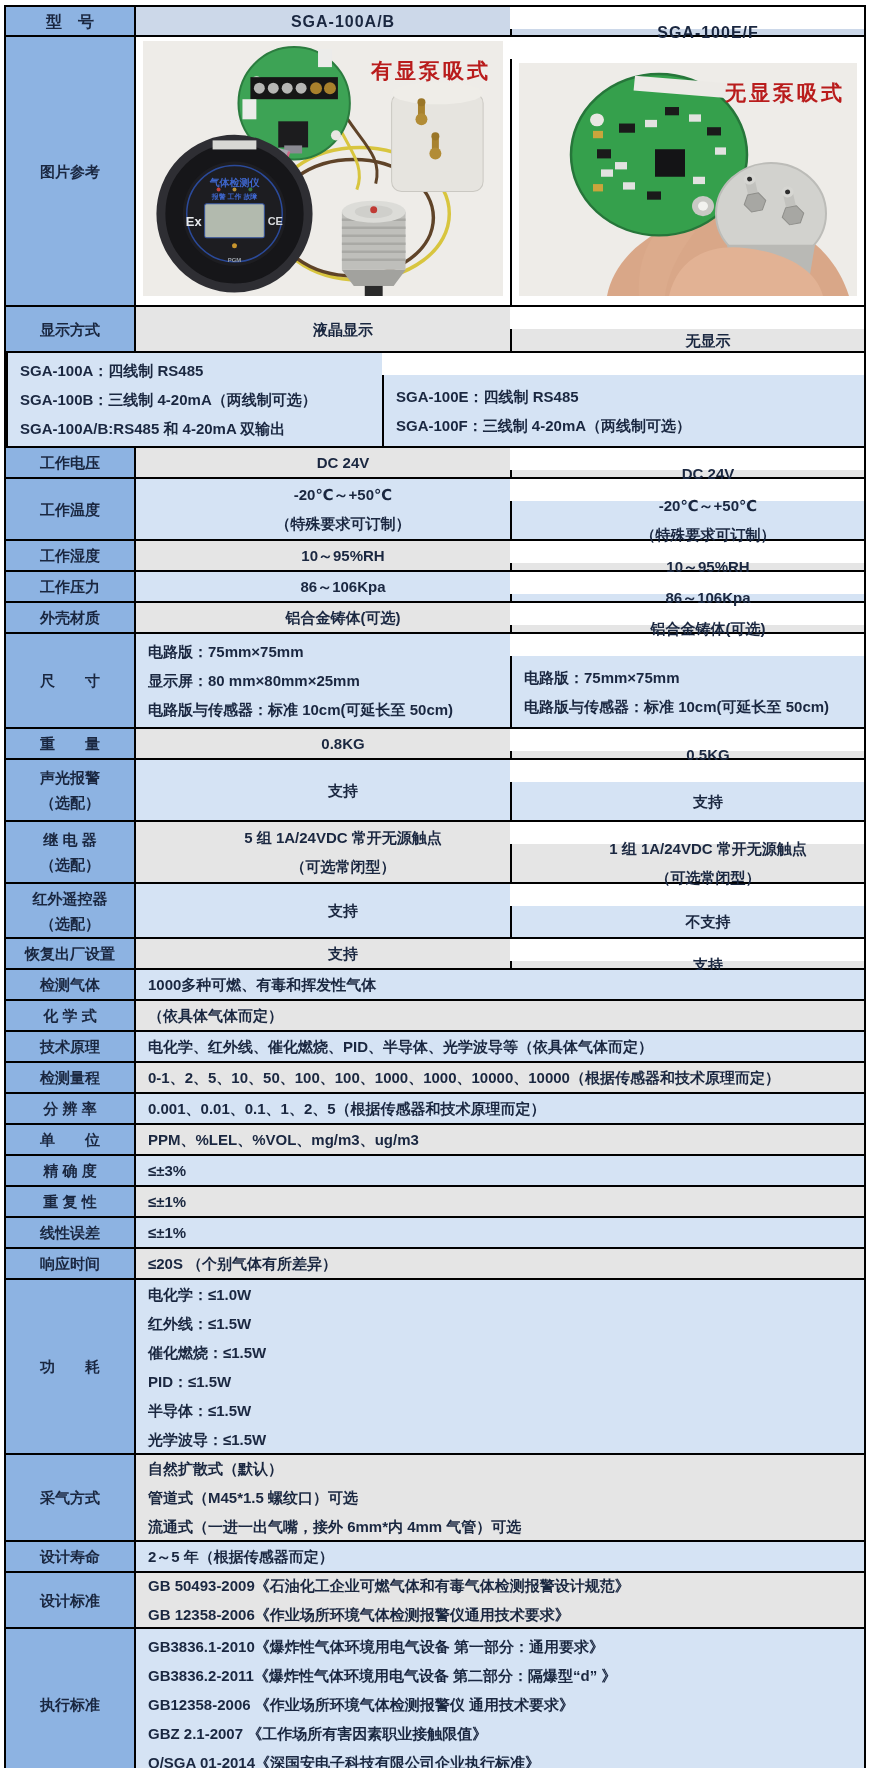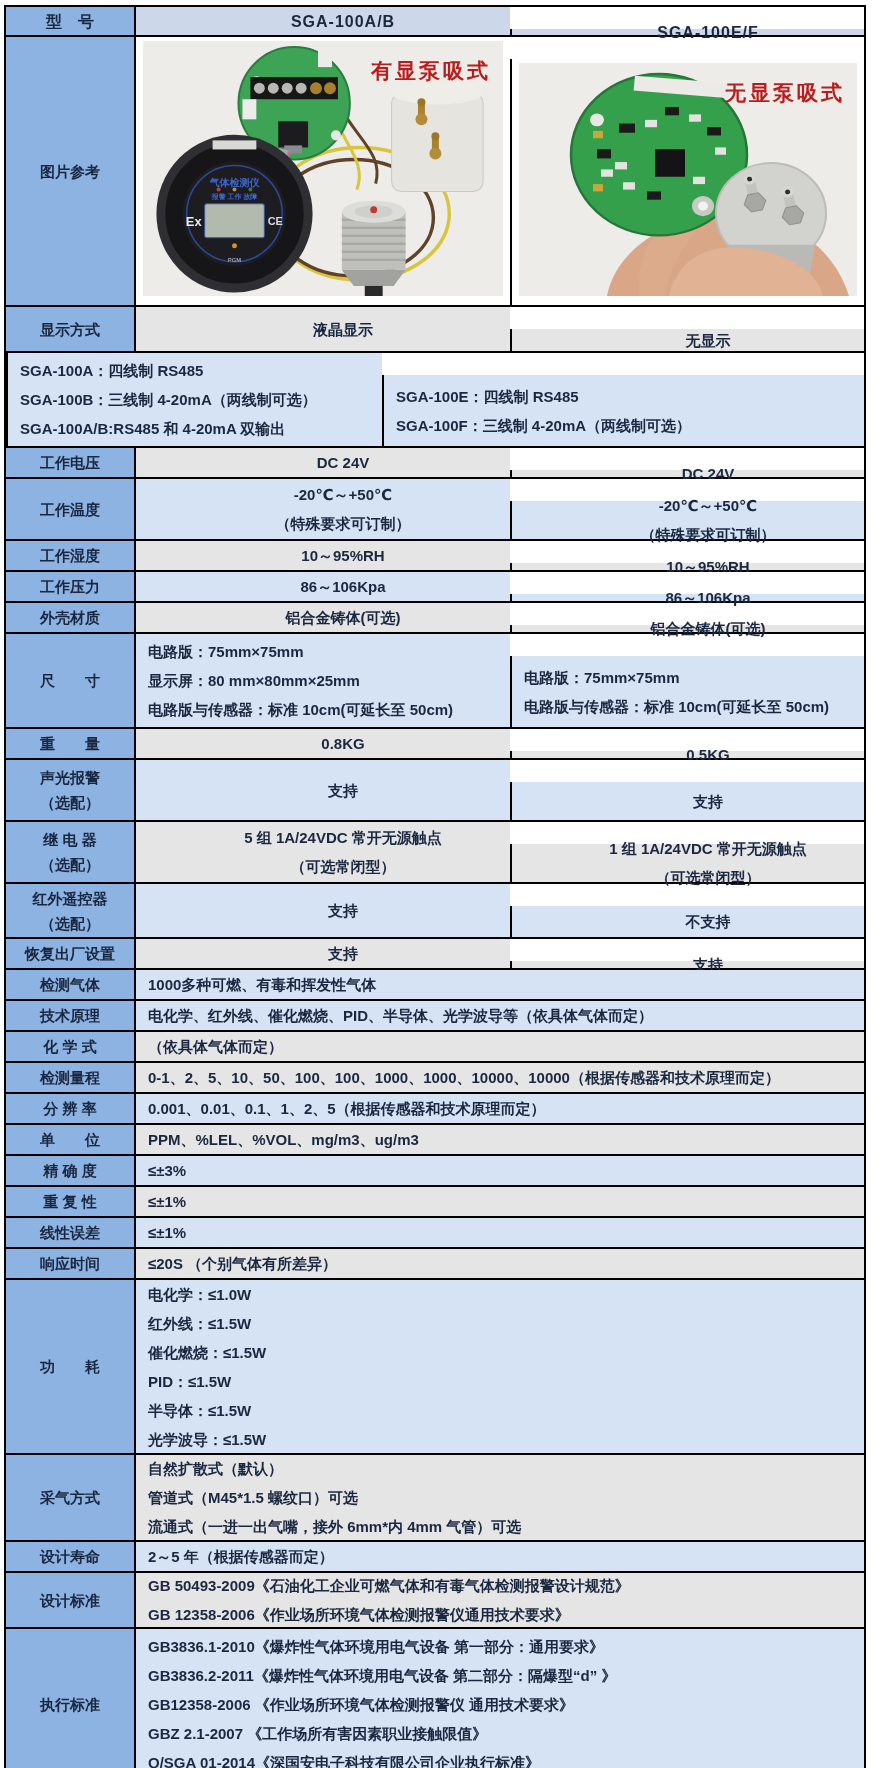--- a/index.html
+++ b/index.html
@@ -323,31 +323,31 @@
       </div>
   </div>
 
   <div class="row bg-b h31">
     <div class="lab">检测气体</div>
     <div class="cell sp al-l">
         <div class="ln">1000多种可燃、有毒和挥发性气体</div>
       </div>
   </div>
 
+  <div class="row bg-a h31">
+    <div class="lab">化 学 式</div>
+    <div class="cell sp al-l">
+        <div class="ln">（依具体气体而定）</div>
+      </div>
+  </div>
+
   <div class="row bg-b h31">
     <div class="lab">技术原理</div>
     <div class="cell sp al-l">
         <div class="ln">电化学、红外线、催化燃烧、PID、半导体、光学波导等（依具体气体而定）</div>
-      </div>
-  </div>
-
-  <div class="row bg-a h31">
-    <div class="lab">化 学 式</div>
-    <div class="cell sp al-l">
-        <div class="ln">（依具体气体而定）</div>
       </div>
   </div>
 
   <div class="row bg-a h31">
     <div class="lab">检测量程</div>
     <div class="cell sp al-l">
         <div class="ln">0-1、2、5、10、50、100、100、1000、1000、10000、10000（根据传感器和技术原理而定）</div>
       </div>
   </div>
 

